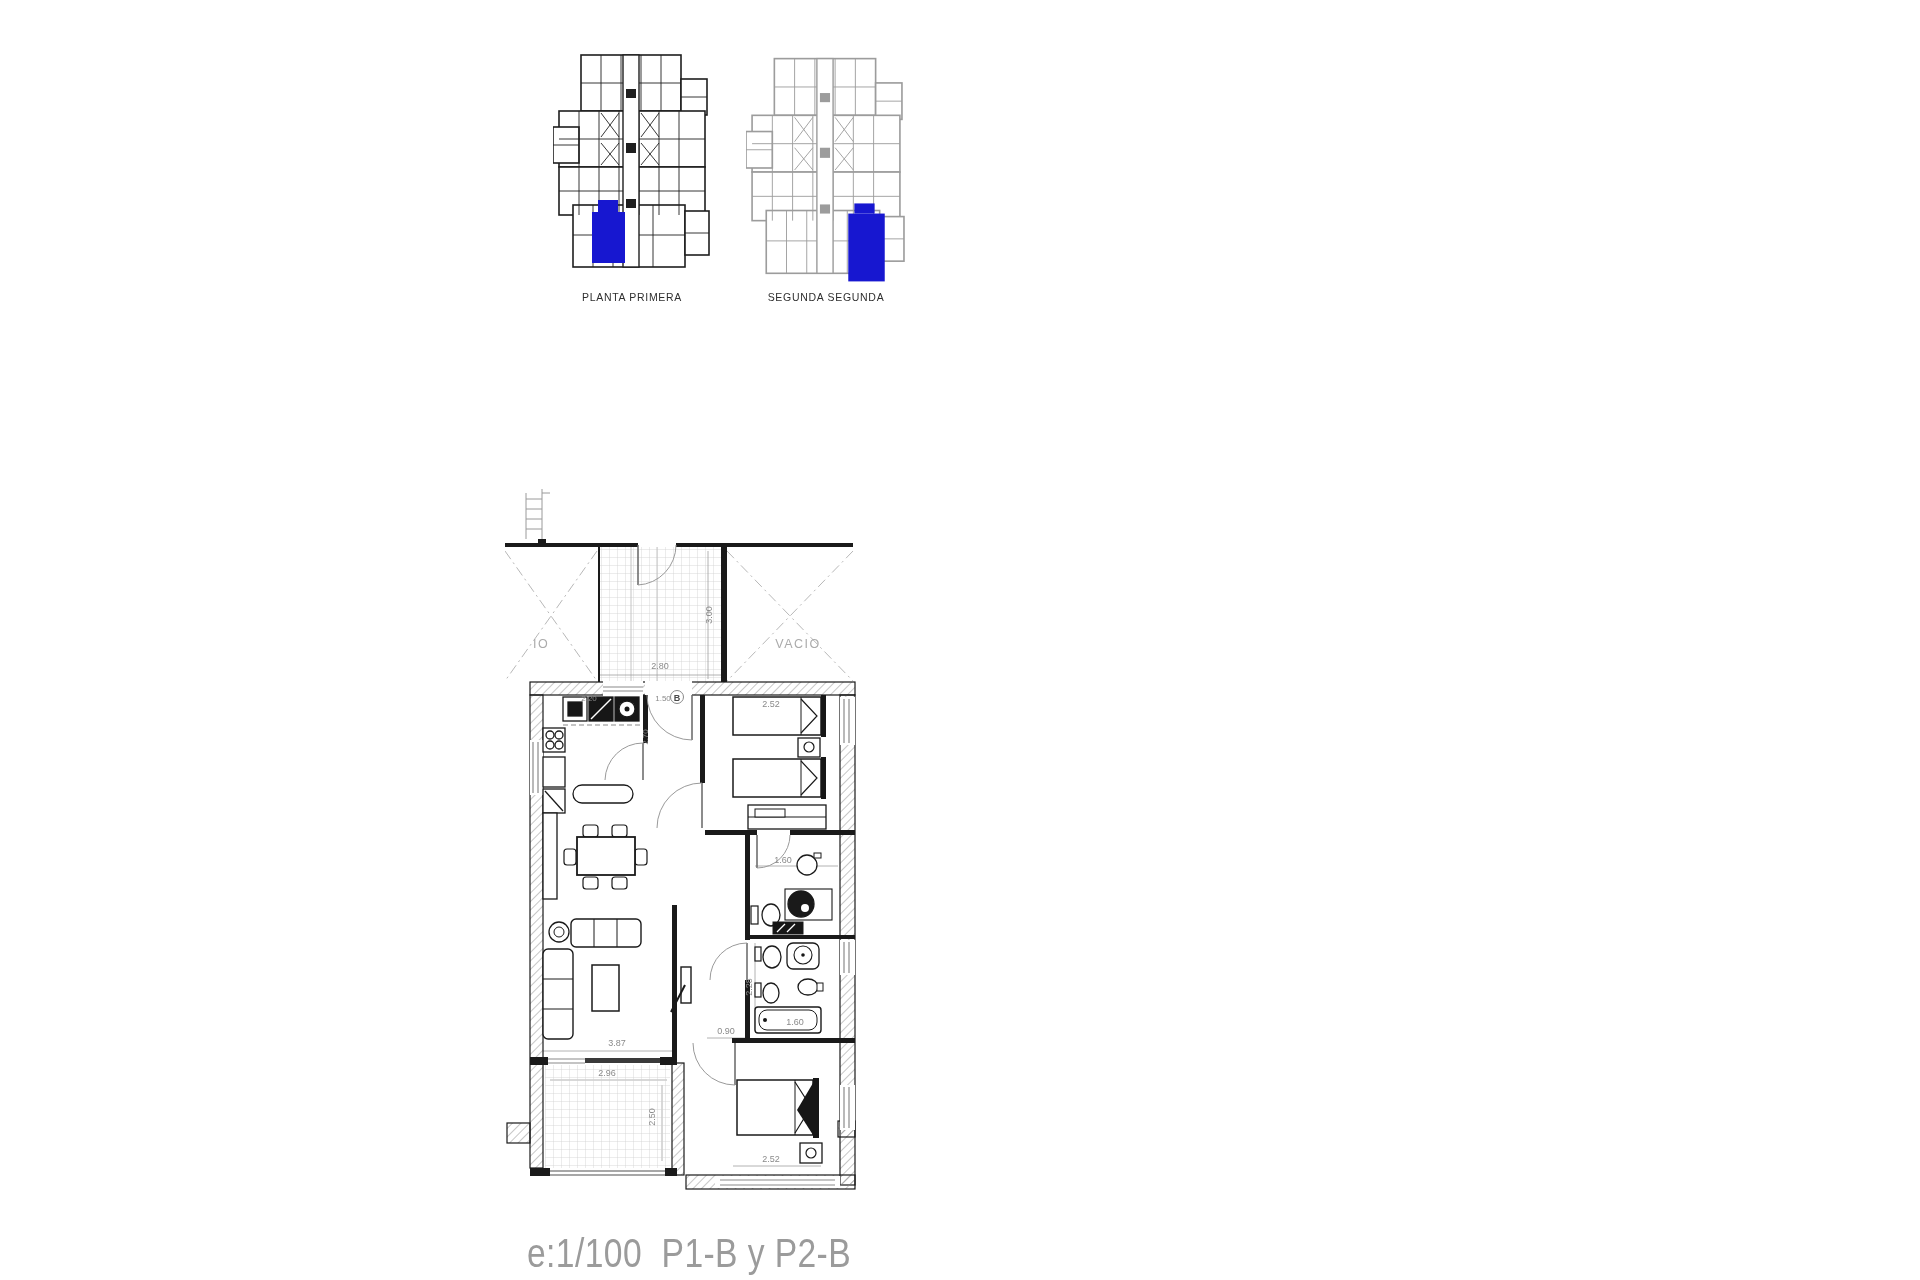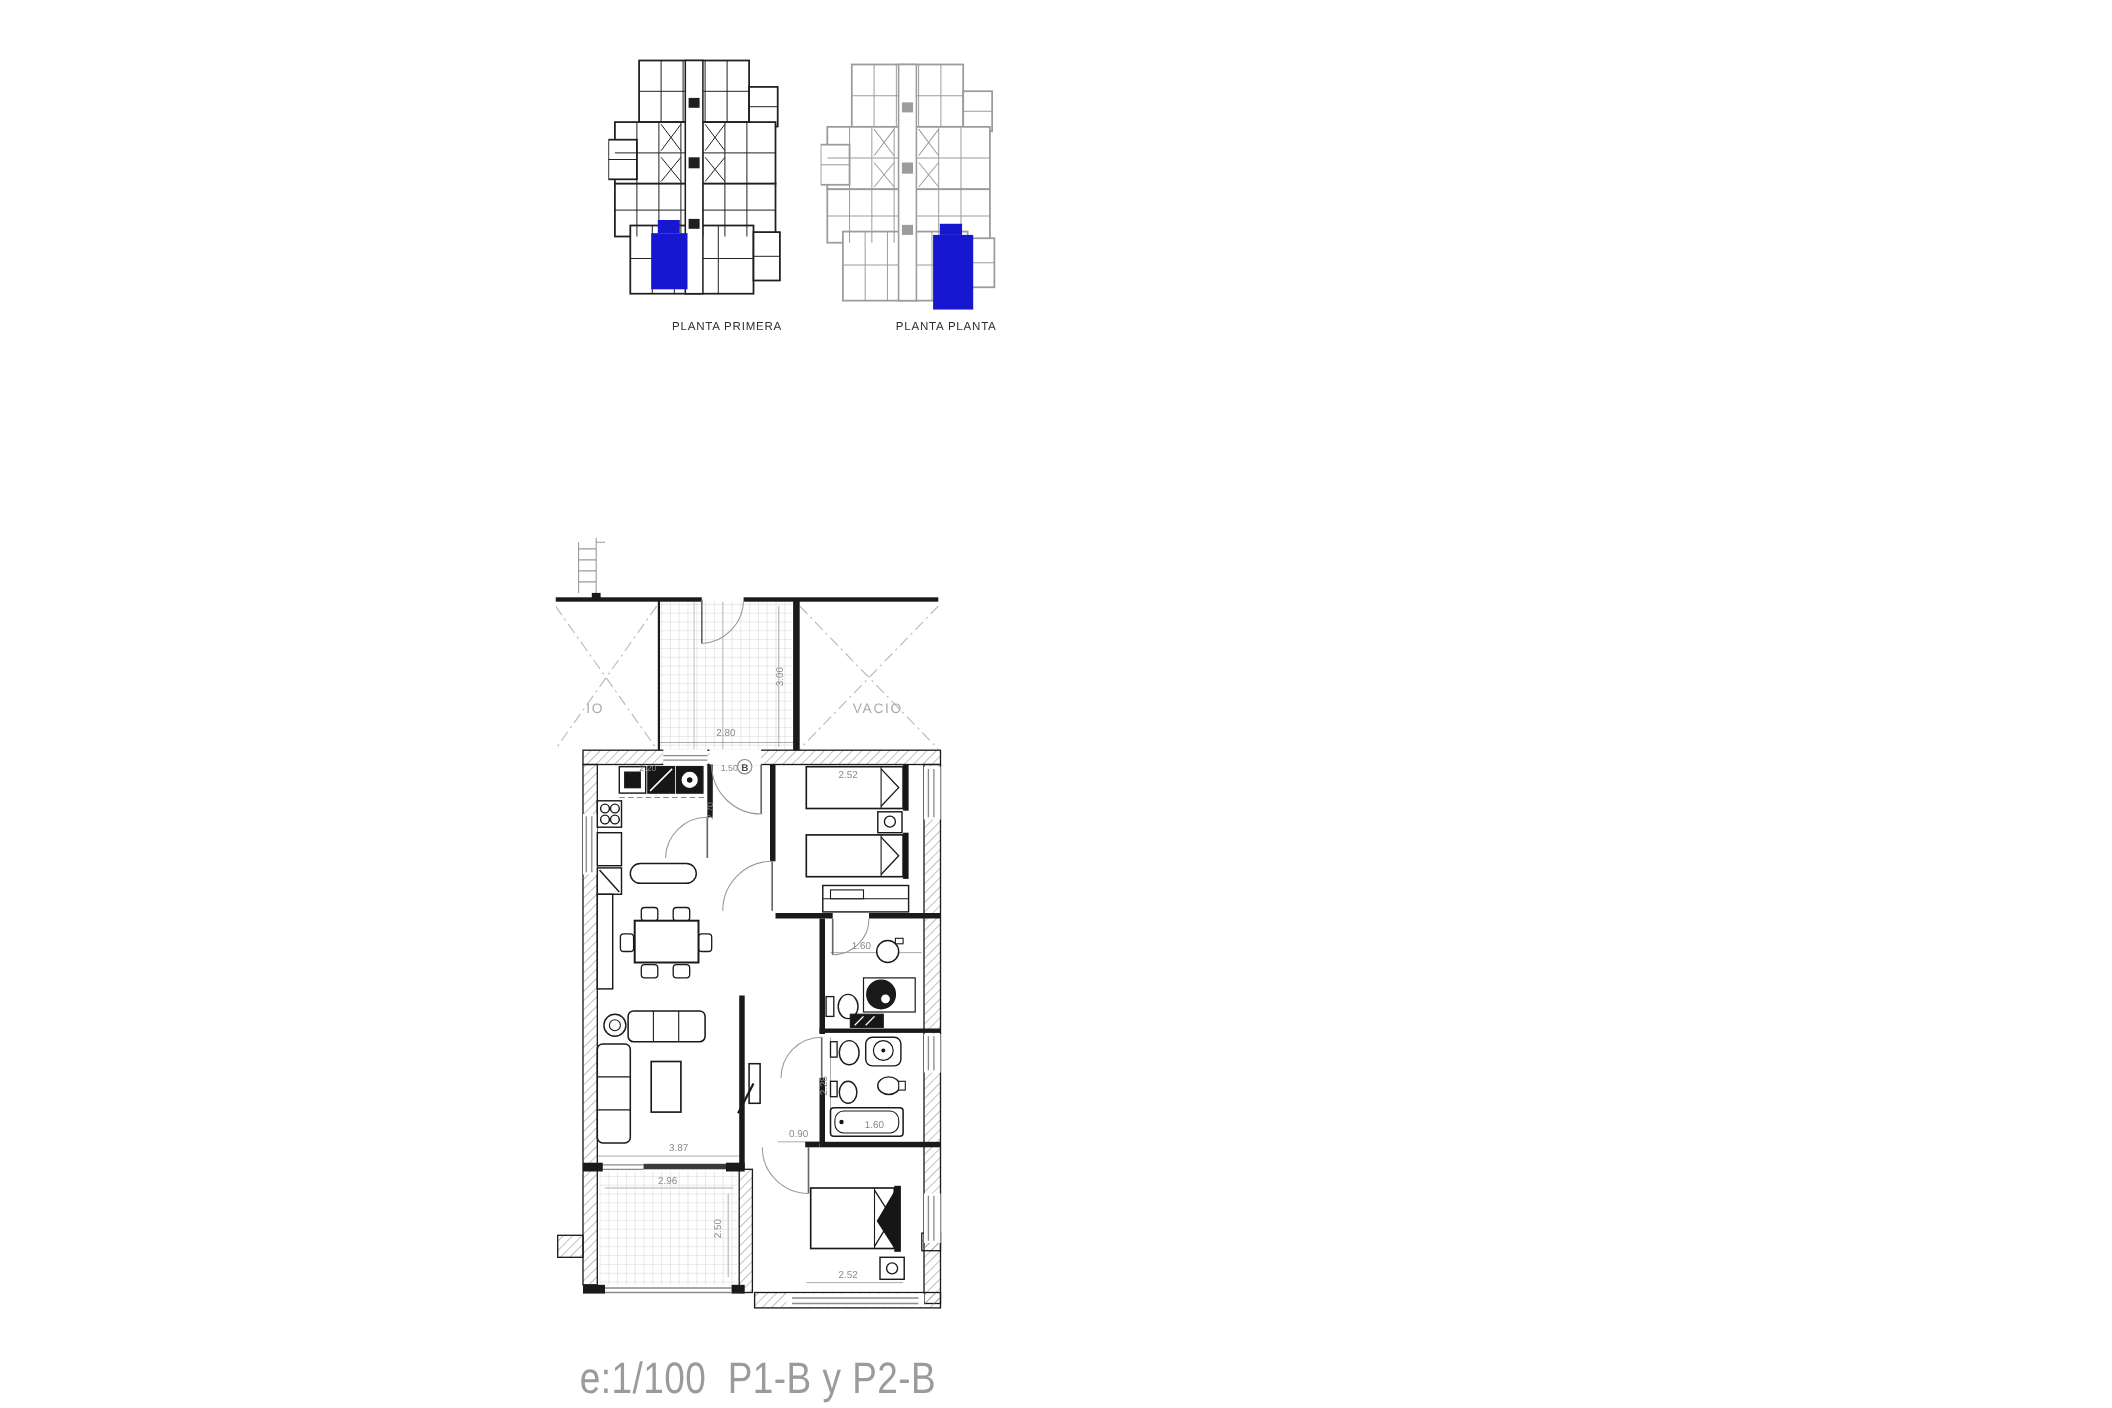--- a/index.html
+++ b/index.html
@@ -1,21 +1,21 @@
 <!DOCTYPE html>
 <html><head>
 <meta charset="utf-8">
 <style>
   html,body{margin:0;padding:0;background:#ffffff;}
   body{width:1920px;height:1280px;overflow:hidden;
        font-family:"Liberation Sans","DejaVu Sans",sans-serif;}
   .canvas{position:relative;width:1920px;height:1280px;background:#ffffff;}
   .keyplan{position:absolute;}
   .kp-label{position:absolute;font-size:10.5px;letter-spacing:.7px;color:#2e2e2e;
-            text-align:right;font-weight:400;}
+            text-align:center;font-weight:400;}
   .mainplan{position:absolute;left:505px;top:485px;}
   .footer-scale{position:absolute;left:527px;top:1231px;font-size:40px;color:#9b9b9b;
                 letter-spacing:.5px;white-space:pre;transform:scaleX(.84);
                 transform-origin:left top;font-weight:400;}
   svg text{font-family:"Liberation Sans","DejaVu Sans",sans-serif;}
   .dim{fill:#8a8a8a;font-size:9px;}
   .dim-sm{fill:#8a8a8a;font-size:8px;}
   .void-txt{fill:#ababab;font-size:12.5px;letter-spacing:1.5px;}
 </style>
 </head>
@@ -79,21 +79,21 @@
       <rect x="73" y="90" width="10" height="10" fill="currentColor"></rect>
       <rect x="73" y="146" width="10" height="9" fill="currentColor"></rect>
     </g>
     <g fill="#1717d0" stroke="none">
       <rect x="107" y="145" width="20" height="10"></rect>
       <rect x="101" y="155" width="36" height="67"></rect>
     </g>
   </svg>
 
   <div class="kp-label" style="left:553px;top:291px;width:158px">PLANTA PRIMERA</div>
-  <div class="kp-label" style="left:746px;top:291px;width:160px">PLANTA PLANTA</div>
+  <div class="kp-label" style="left:746px;top:291px;width:160px">SEGUNDA SEGUNDA</div>
 
   <svg class="mainplan" width="355" height="725" viewBox="0 0 355 725">
     <defs>
       <pattern id="hatchP" patternUnits="userSpaceOnUse" width="6" height="6" patternTransform="rotate(45)">
         <line x1="0" y1="0" x2="0" y2="6" stroke="#8f8f8f" stroke-width="1"></line>
       </pattern>
       <pattern id="tilesP" patternUnits="userSpaceOnUse" width="8" height="8">
         <path d="M8 0H0V8" fill="none" stroke="#cfcfcf" stroke-width=".8"></path>
       </pattern>
     </defs>

